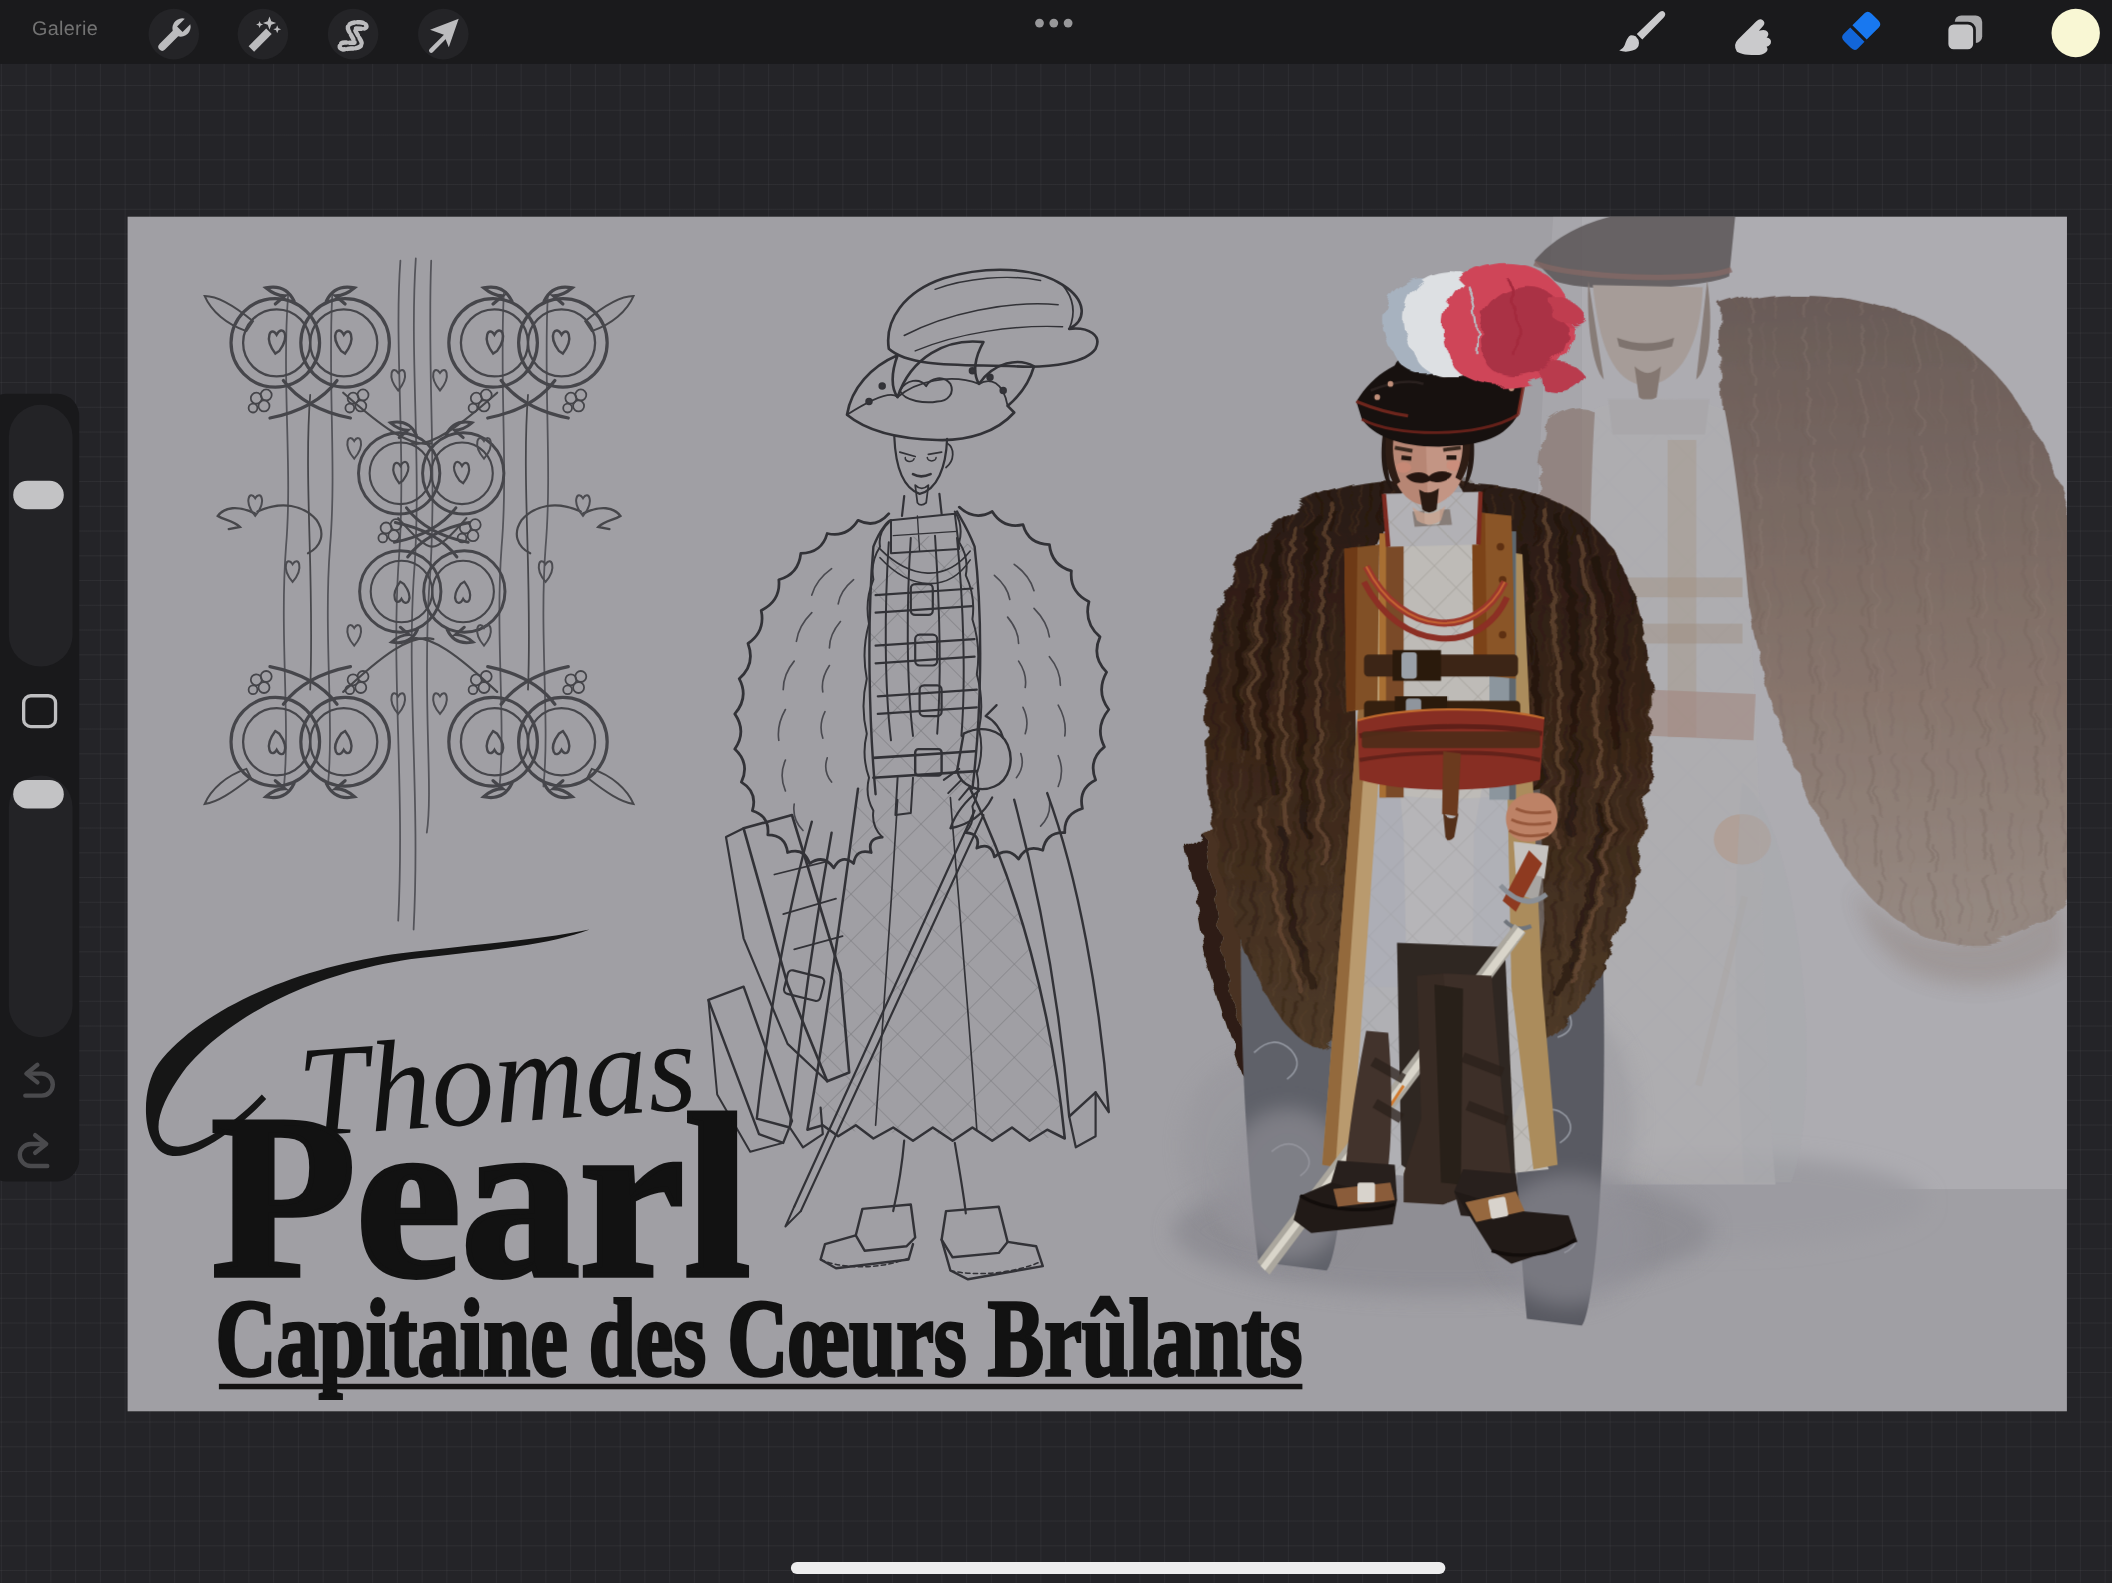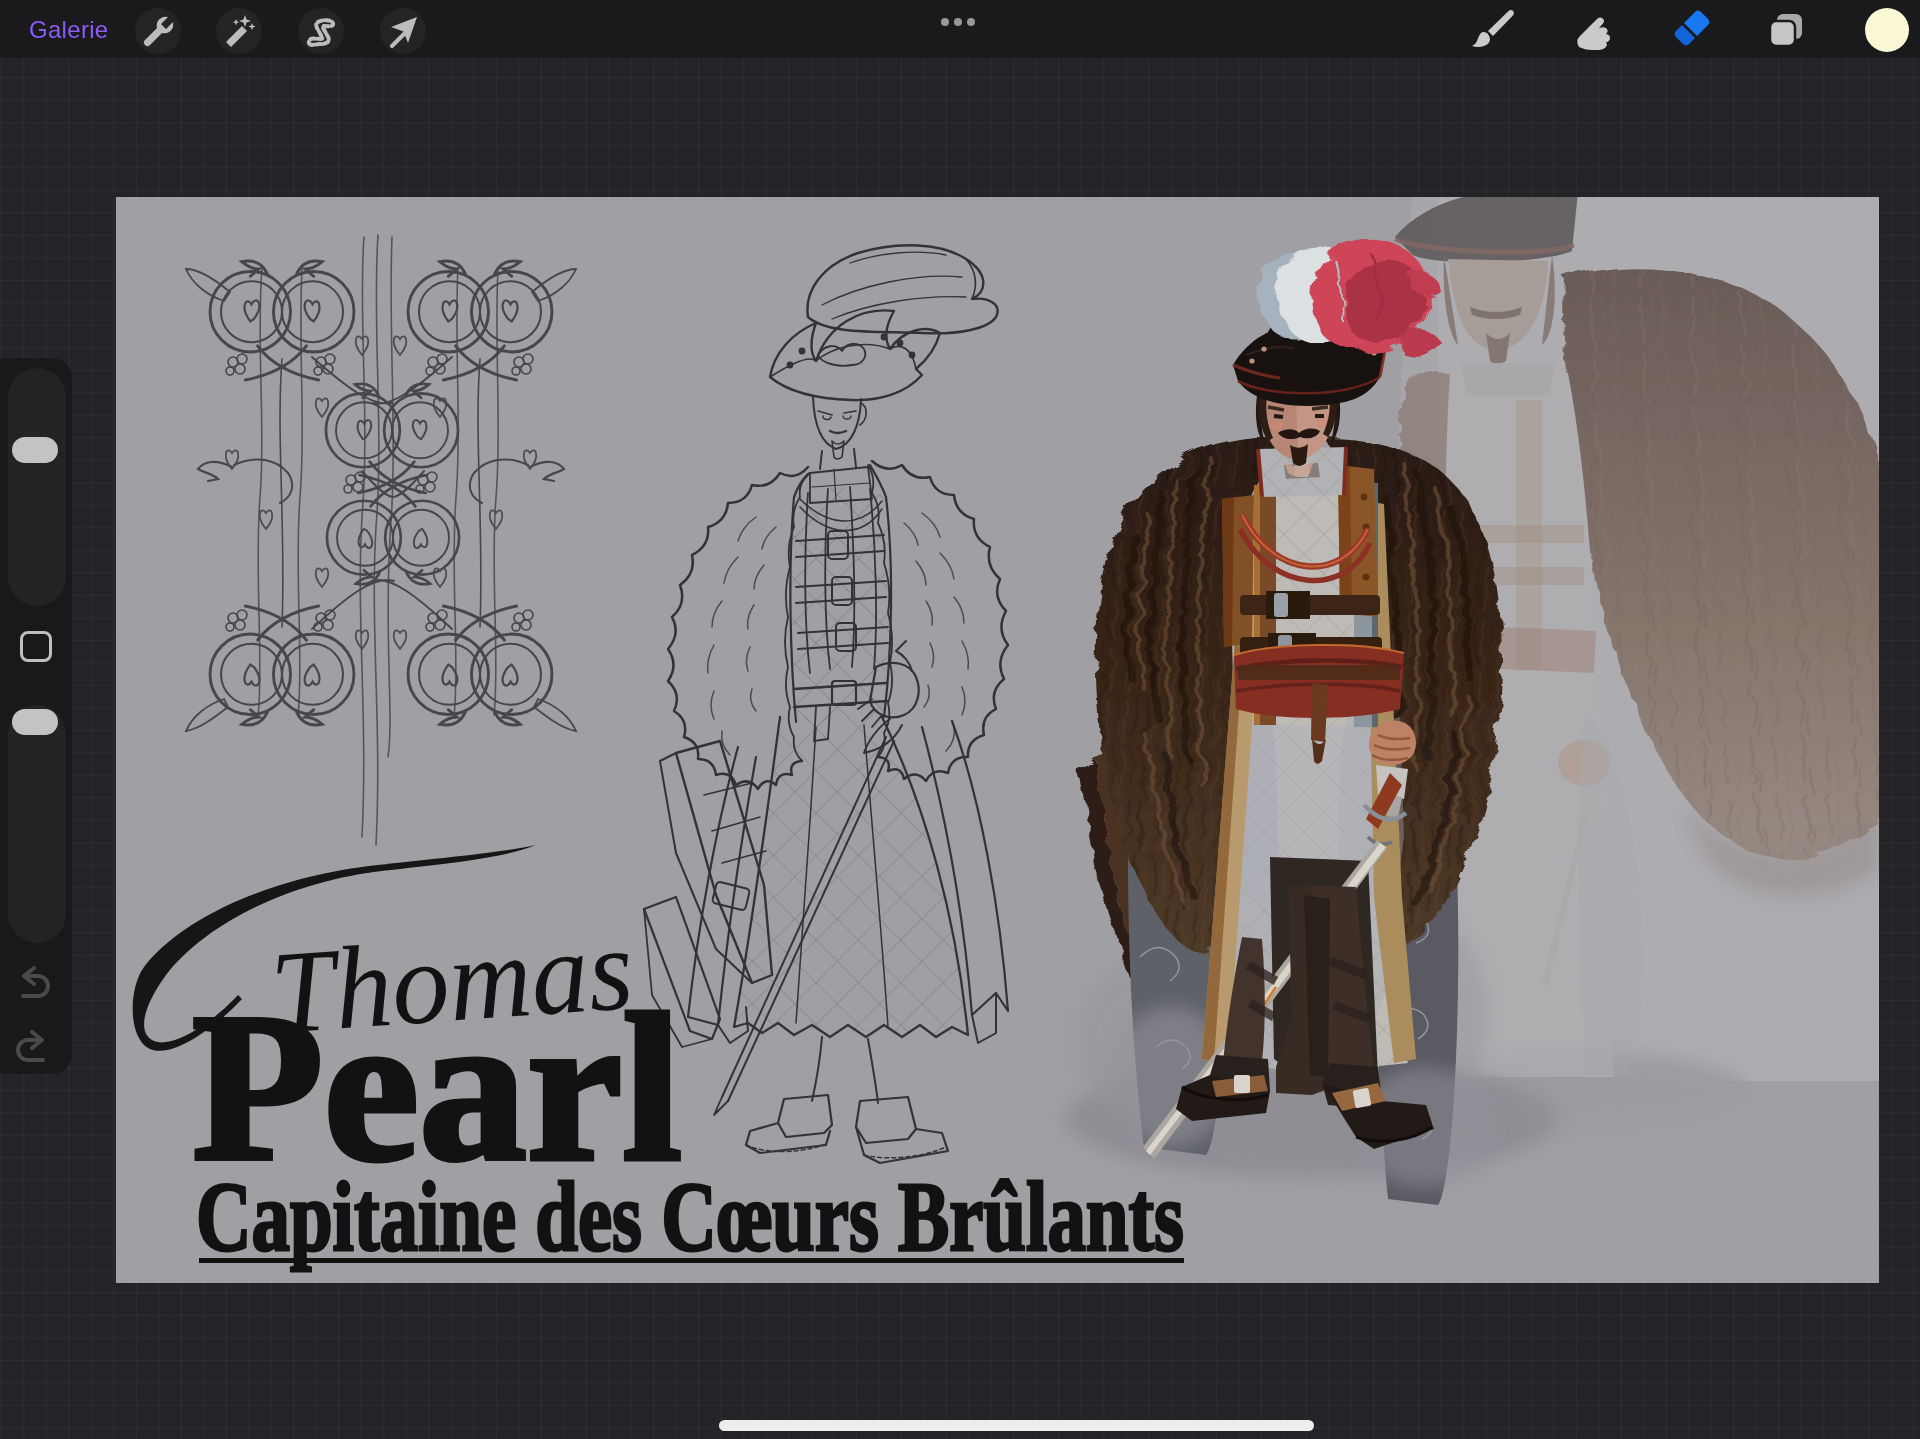--- a/index.html
+++ b/index.html
@@ -5,21 +5,21 @@
   html,body{margin:0;padding:0;width:1920px;height:1439px;overflow:hidden;background:#232326;font-family:"Liberation Sans",sans-serif;}
   #stage{position:absolute;inset:0;width:1920px;height:1439px;}
   #gridbg{position:absolute;left:0;top:58px;width:1920px;height:1381px;
     background-color:#242428;
     background-image:
       linear-gradient(to right, rgba(130,130,136,0.10) 1.2px, transparent 1.2px),
       linear-gradient(to bottom, rgba(130,130,136,0.10) 1.2px, transparent 1.2px);
     background-size:22.5px 22.5px;
     background-position:0.8px -3.2px;}
   #topbar{position:absolute;left:0;top:0;width:1920px;height:58px;background:#1a1a1c;}
-  #galerie{position:absolute;left:29px;top:16px;color:#8b5cf6;font-size:24px;letter-spacing:0.3px;}
+  #galerie{position:absolute;left:29px;top:16px;color:#737373;font-size:18px;letter-spacing:0.3px;}
   .cbtn{position:absolute;top:8px;width:46px;height:46px;border-radius:23px;background:#242427;}
   .dots{position:absolute;top:12px;left:941px;}
   .dots span{display:inline-block;width:8px;height:8px;border-radius:4px;background:#98989a;margin-right:5px;}
   #canvas{position:absolute;left:116px;top:197px;width:1763px;height:1086px;background:#a09fa4;}
   #sidebar{position:absolute;left:-14px;top:358px;width:86px;height:716px;background:#19191b;border-radius:20px;}
   .track{position:absolute;left:22px;width:58px;height:238px;border-radius:29px;background:#232326;}
   .handle{position:absolute;left:26px;width:46px;height:26px;border-radius:13px;background:#c3c3c5;}
   #sqbtn{position:absolute;left:34px;top:273px;width:26px;height:25px;border-radius:8px;border:3px solid #bfbfc1;}
   #homebar{position:absolute;left:719px;top:1420px;width:595px;height:11px;border-radius:6px;background:#ededee;}
 </style>

